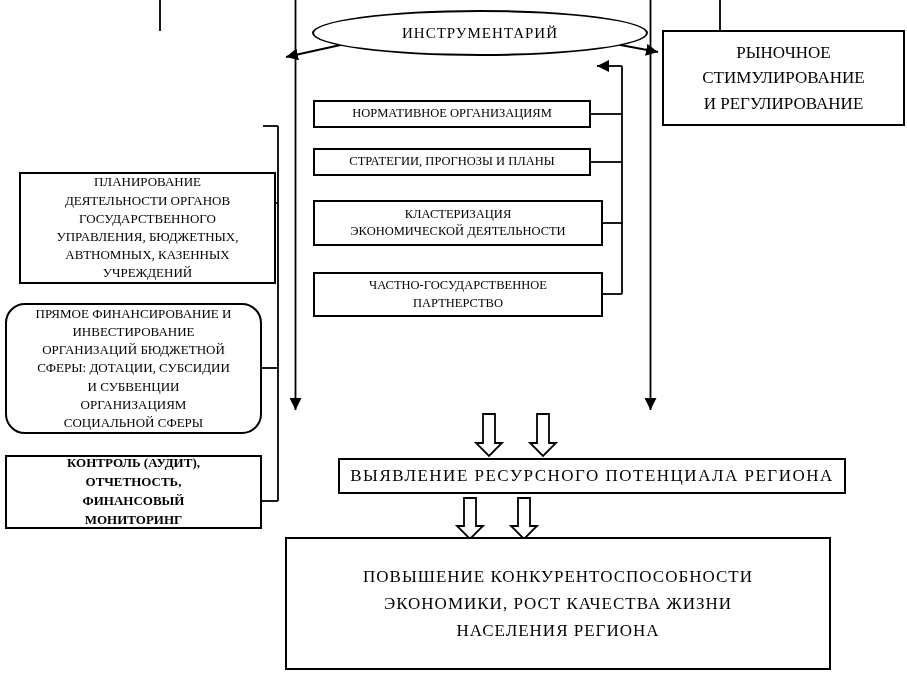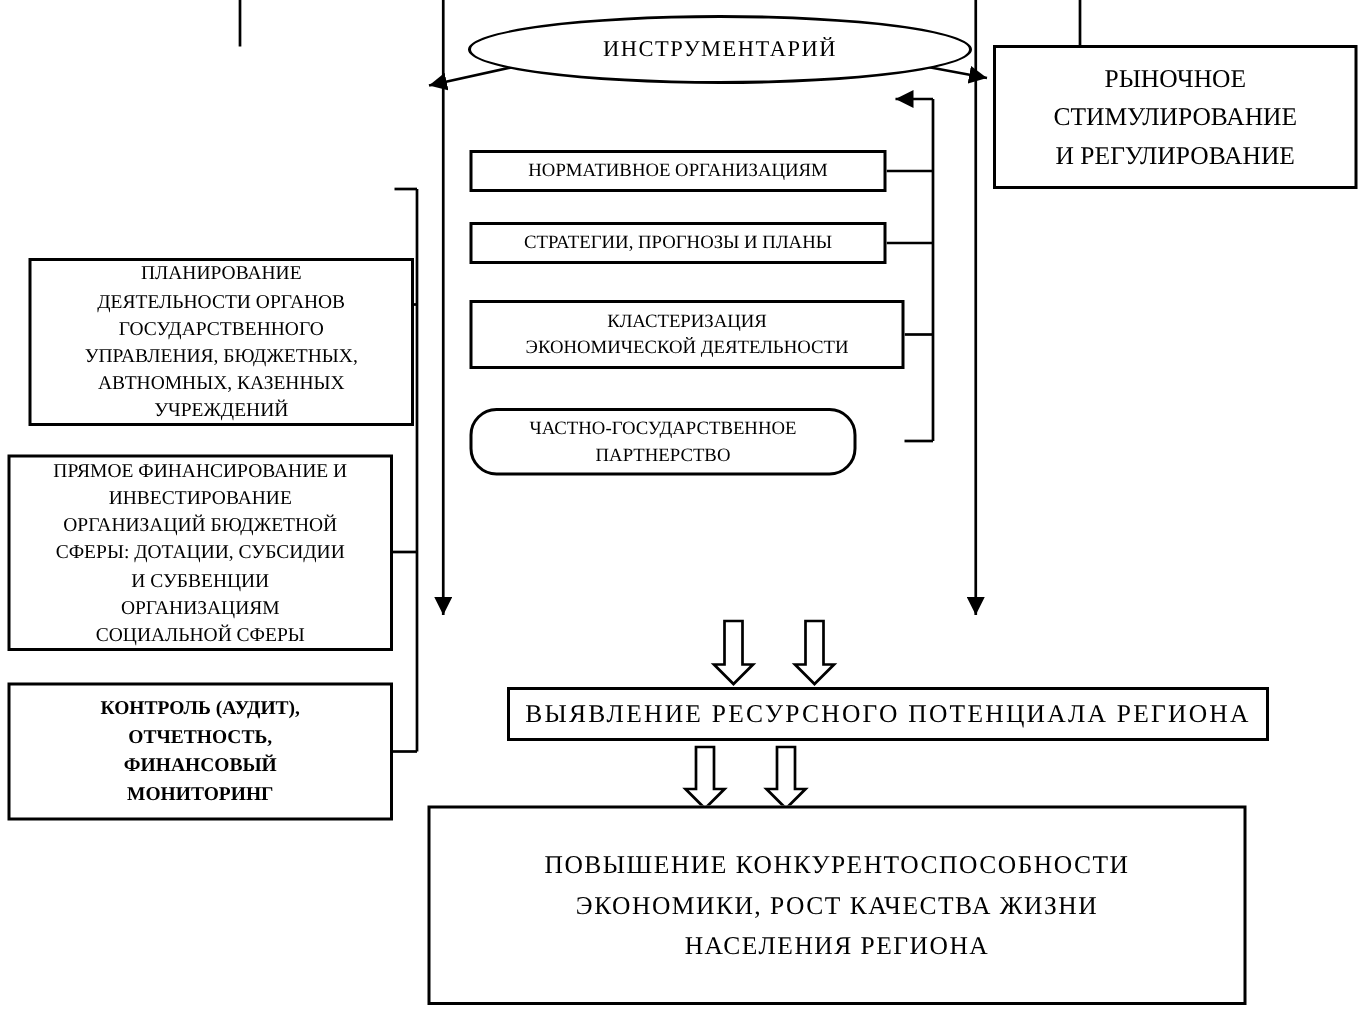--- a/index.html
+++ b/index.html
@@ -33,24 +33,24 @@
     border-radius: 50%;
   }
   
   .n-instr   { left: 312px; top: 10px;  width: 336px; height: 46px;  font-size: 15px; letter-spacing: 1px; }
   .n-state   { left: 5px;   top: 30px;  width: 258px; height: 96px;  font-size: 17px; line-height: 1.55; }
   .n-market  { left: 662px; top: 30px;  width: 243px; height: 96px;  font-size: 17px; line-height: 1.5; text-align: center; }
   .n-coord   { left: 313px; top: 57px;  width: 278px; height: 31px;  font-size: 15px; letter-spacing: .5px; }
   .n-norm    { left: 313px; top: 100px; width: 278px; height: 28px;  font-size: 12.5px; }
   .n-strat   { left: 313px; top: 148px; width: 278px; height: 28px;  font-size: 12.5px; text-align: center; }
   .n-clust   { left: 313px; top: 200px; width: 290px; height: 46px;  font-size: 12.5px; }
-  .n-ppp     { left: 313px; top: 272px; width: 258px; height: 45px;  font-size: 12.5px; border-radius: 18px; }
+  .n-ppp     { left: 313px; top: 272px; width: 290px; height: 45px;  font-size: 12.5px; }
   .n-plan    { left: 19px;   top: 148px; width: 257px; height: 112px; font-size: 13px;  line-height: 1.4; margin-top: 24px; }
-  .n-fin     { left: 5px;   top: 303px; width: 257px; height: 131px; font-size: 13px;  line-height: 1.4; }
-  .n-ctrl    { left: 5px;   top: 455px; width: 257px; height: 92px;  font-size: 13px;  font-weight: bold; line-height: 1.45; }
+  .n-fin     { left: 5px;   top: 303px; width: 257px; height: 131px; font-size: 13px;  line-height: 1.4; border-radius: 20px; }
+  .n-ctrl    { left: 5px;   top: 455px; width: 257px; height: 74px;  font-size: 13px;  font-weight: bold; line-height: 1.45; }
   .n-result  { left: 298px; top: 458px; width: 508px; height: 36px;  font-size: 17px; letter-spacing: 1.5px; margin-left: 40px; }
   .n-final   { left: 285px; top: 537px; width: 546px; height: 133px; font-size: 17px; line-height: 1.6; letter-spacing: 1px; }
 </style>
 </head>
 <body>
 
 <div id="stage">
 
   <svg id="connectors" viewBox="0 0 907 675" xmlns="http://www.w3.org/2000/svg">
     <defs>

